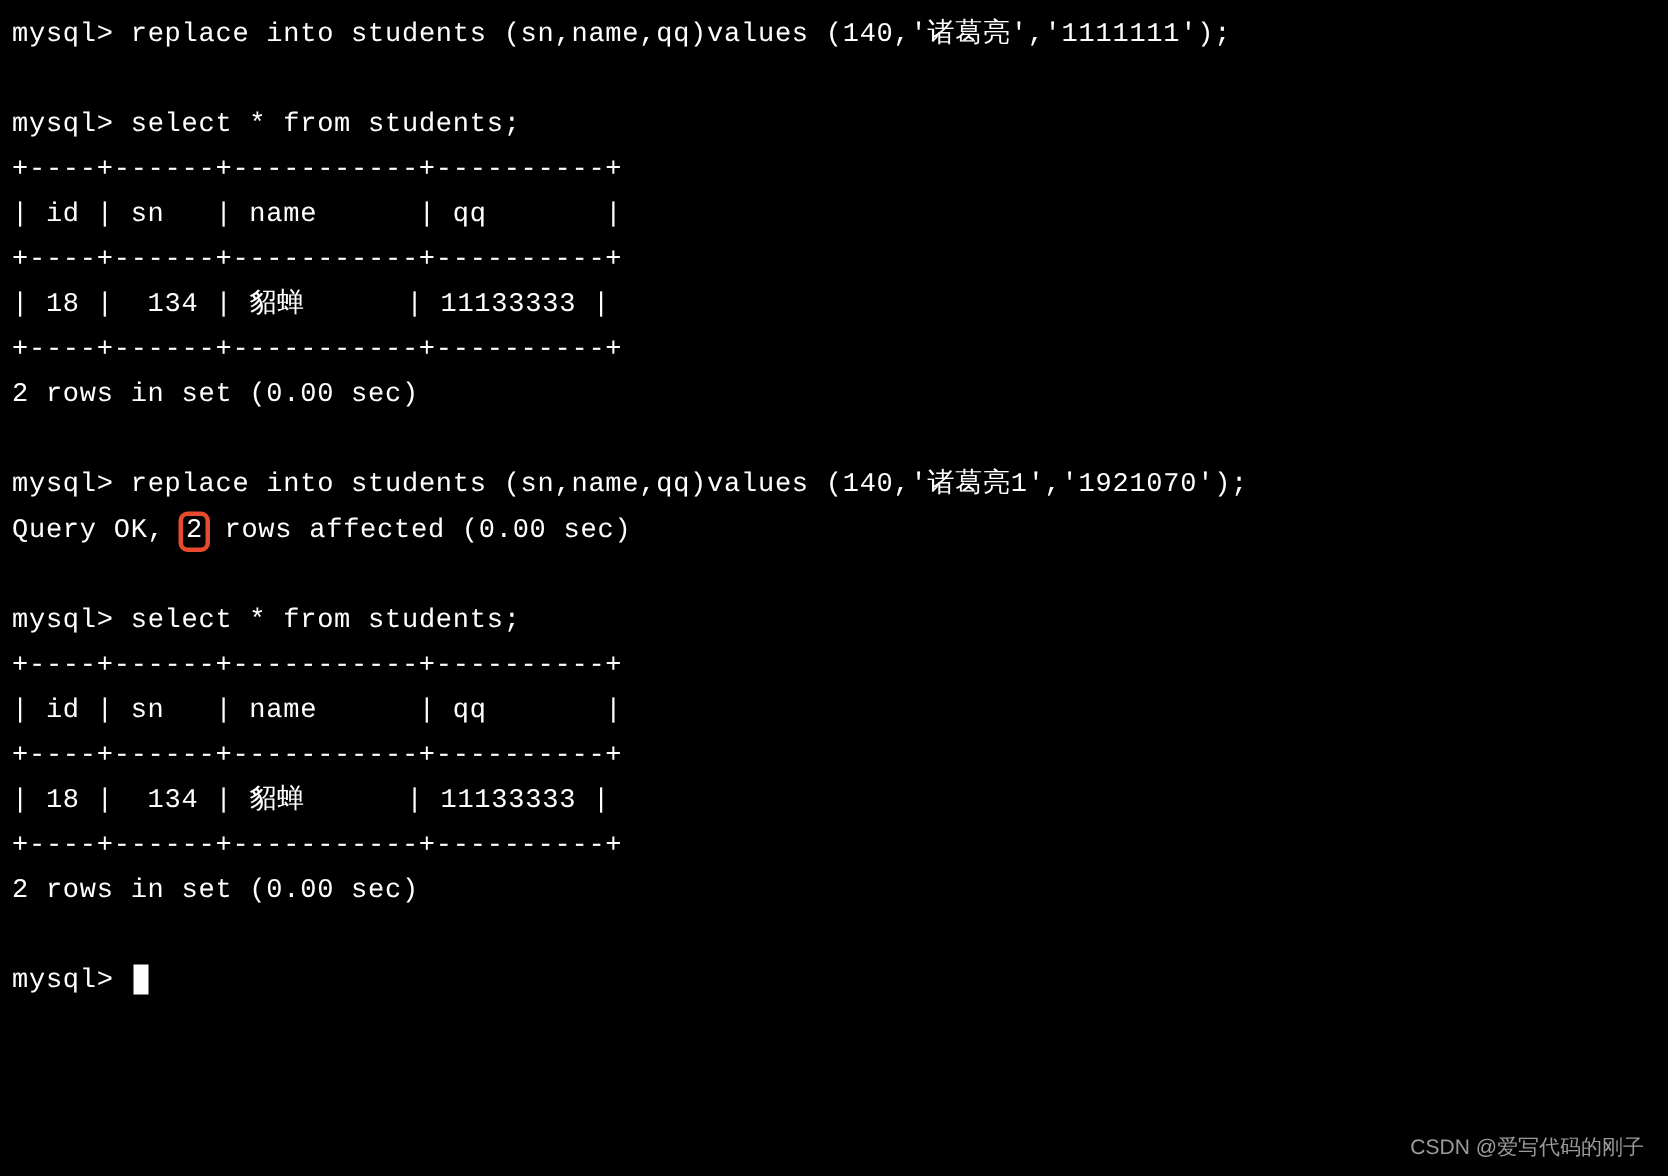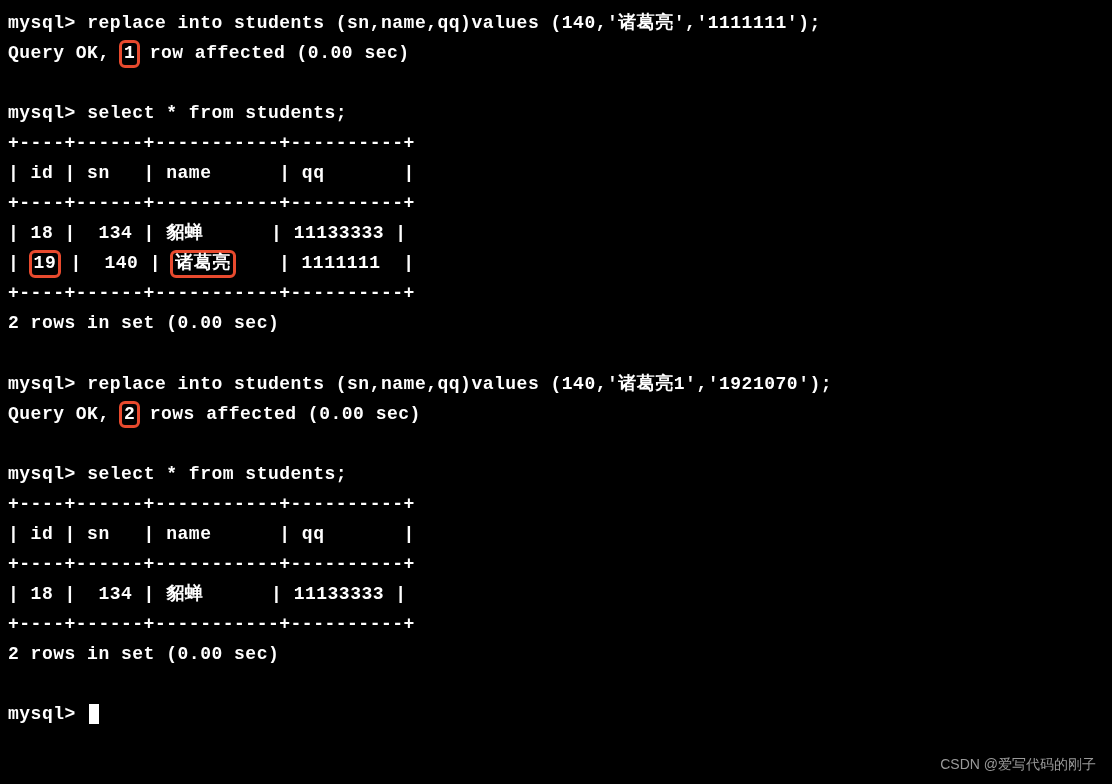--- a/index.html
+++ b/index.html
@@ -15,21 +15,20 @@
       line-height: 1.67;
       padding: 8px;
       width: 1112px;
       height: 784px;
       overflow: hidden;
       letter-spacing: 0.5px;
       position: relative;
     }
     .line {
       white-space: pre;
-      font-weight: bold;
     }
     .highlight {
       display: inline-block;
       border: 3px solid #e84a2e;
       border-radius: 6px;
       padding: 0 2px;
       line-height: 1.2;
       margin: -3px -2px;
     }
     .cursor {
@@ -48,28 +47,26 @@
       font-size: 14px;
       font-family: "Microsoft YaHei", sans-serif;
       letter-spacing: 0;
     }
   </style>
 </head>
 <body>
 
 <div class="terminal">
   <div class="line"><span>mysql&gt;</span> <span>replace into students (sn,name,qq)values (140,'诸葛亮','1111111');</span></div>
-  <div class="line"><span>Query OK, </span><span class="highlight">1</span><span> row affected (0.00 sec)</span></div>
   <div class="line"> </div>
   <div class="line"><span>mysql&gt;</span> <span>select * from students;</span></div>
   <div class="line">+----+------+-----------+----------+</div>
   <div class="line">| id | sn   | name      | qq       |</div>
   <div class="line">+----+------+-----------+----------+</div>
   <div class="line">| 18 |  134 | 貂蝉      | 11133333 |</div>
-  <div class="line"><span>| </span><span class="highlight">19</span><span> |  140 | </span><span class="highlight">诸葛亮</span><span>    | 1111111  |</span></div>
   <div class="line">+----+------+-----------+----------+</div>
   <div class="line">2 rows in set (0.00 sec)</div>
   <div class="line"> </div>
   <div class="line"><span>mysql&gt;</span> <span>replace into students (sn,name,qq)values (140,'诸葛亮1','1921070');</span></div>
   <div class="line"><span>Query OK, </span><span class="highlight">2</span><span> rows affected (0.00 sec)</span></div>
   <div class="line"> </div>
   <div class="line"><span>mysql&gt;</span> <span>select * from students;</span></div>
   <div class="line">+----+------+-----------+----------+</div>
   <div class="line">| id | sn   | name      | qq       |</div>
   <div class="line">+----+------+-----------+----------+</div>

